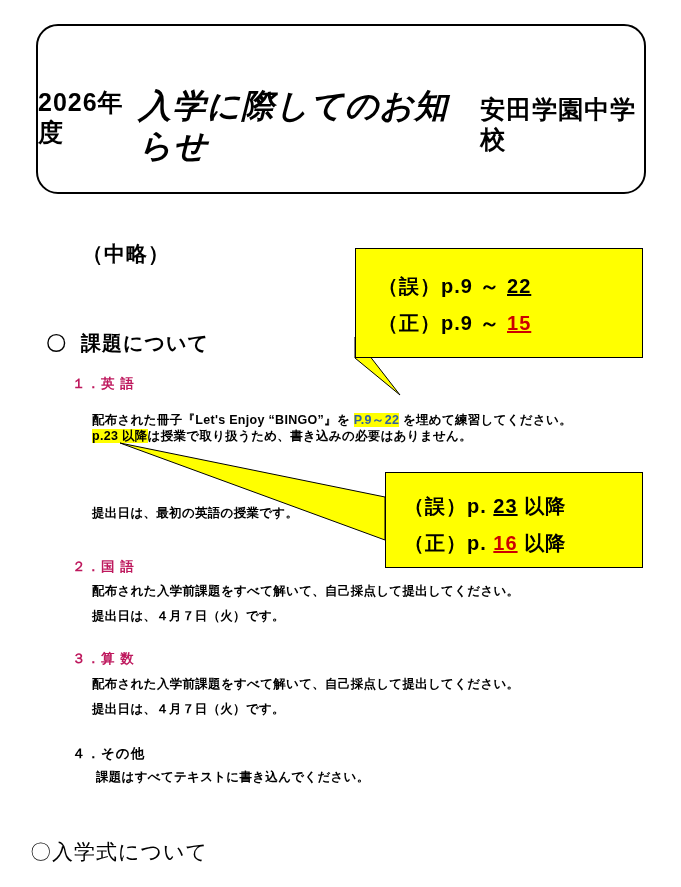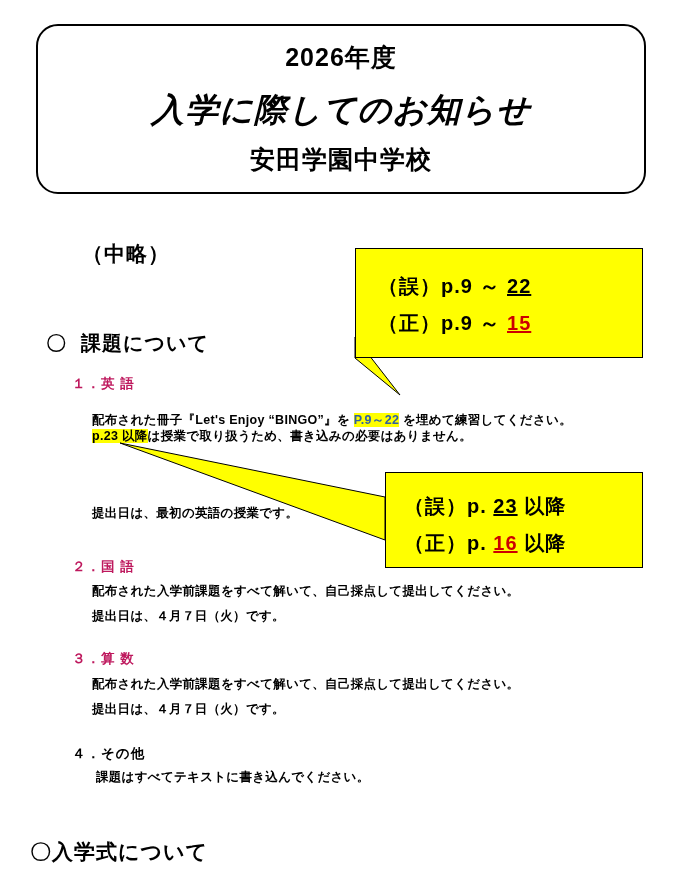--- a/index.html
+++ b/index.html
@@ -20,21 +20,21 @@
   .title-box {
     position: absolute;
     left: 36px;
     top: 24px;
     width: 610px;
     height: 170px;
     border: 2px solid #000;
     border-radius: 22px;
     box-sizing: border-box;
     display: flex;
-    flex-direction: column;
+    flex-direction: row;
     align-items: center;
     justify-content: flex-start;
     padding-top: 16px;
   }
   .title-year {
     font-size: 25px;
     font-weight: bold;
     letter-spacing: 1px;
     line-height: 1.2;
   }
@@ -74,21 +74,21 @@
   }
   .section-heading .circle-mark {
     margin-right: 14px;
   }
 
   .section-heading-2 {
     position: absolute;
     left: 30px;
     top: 838px;
     font-size: 21px;
-    font-weight: bold;
+    font-weight: normal;
     letter-spacing: 1px;
   }
 
   .item-title {
     position: absolute;
     font-size: 13.5px;
     font-weight: bold;
     color: #be185d;
     letter-spacing: 1px;
   }

